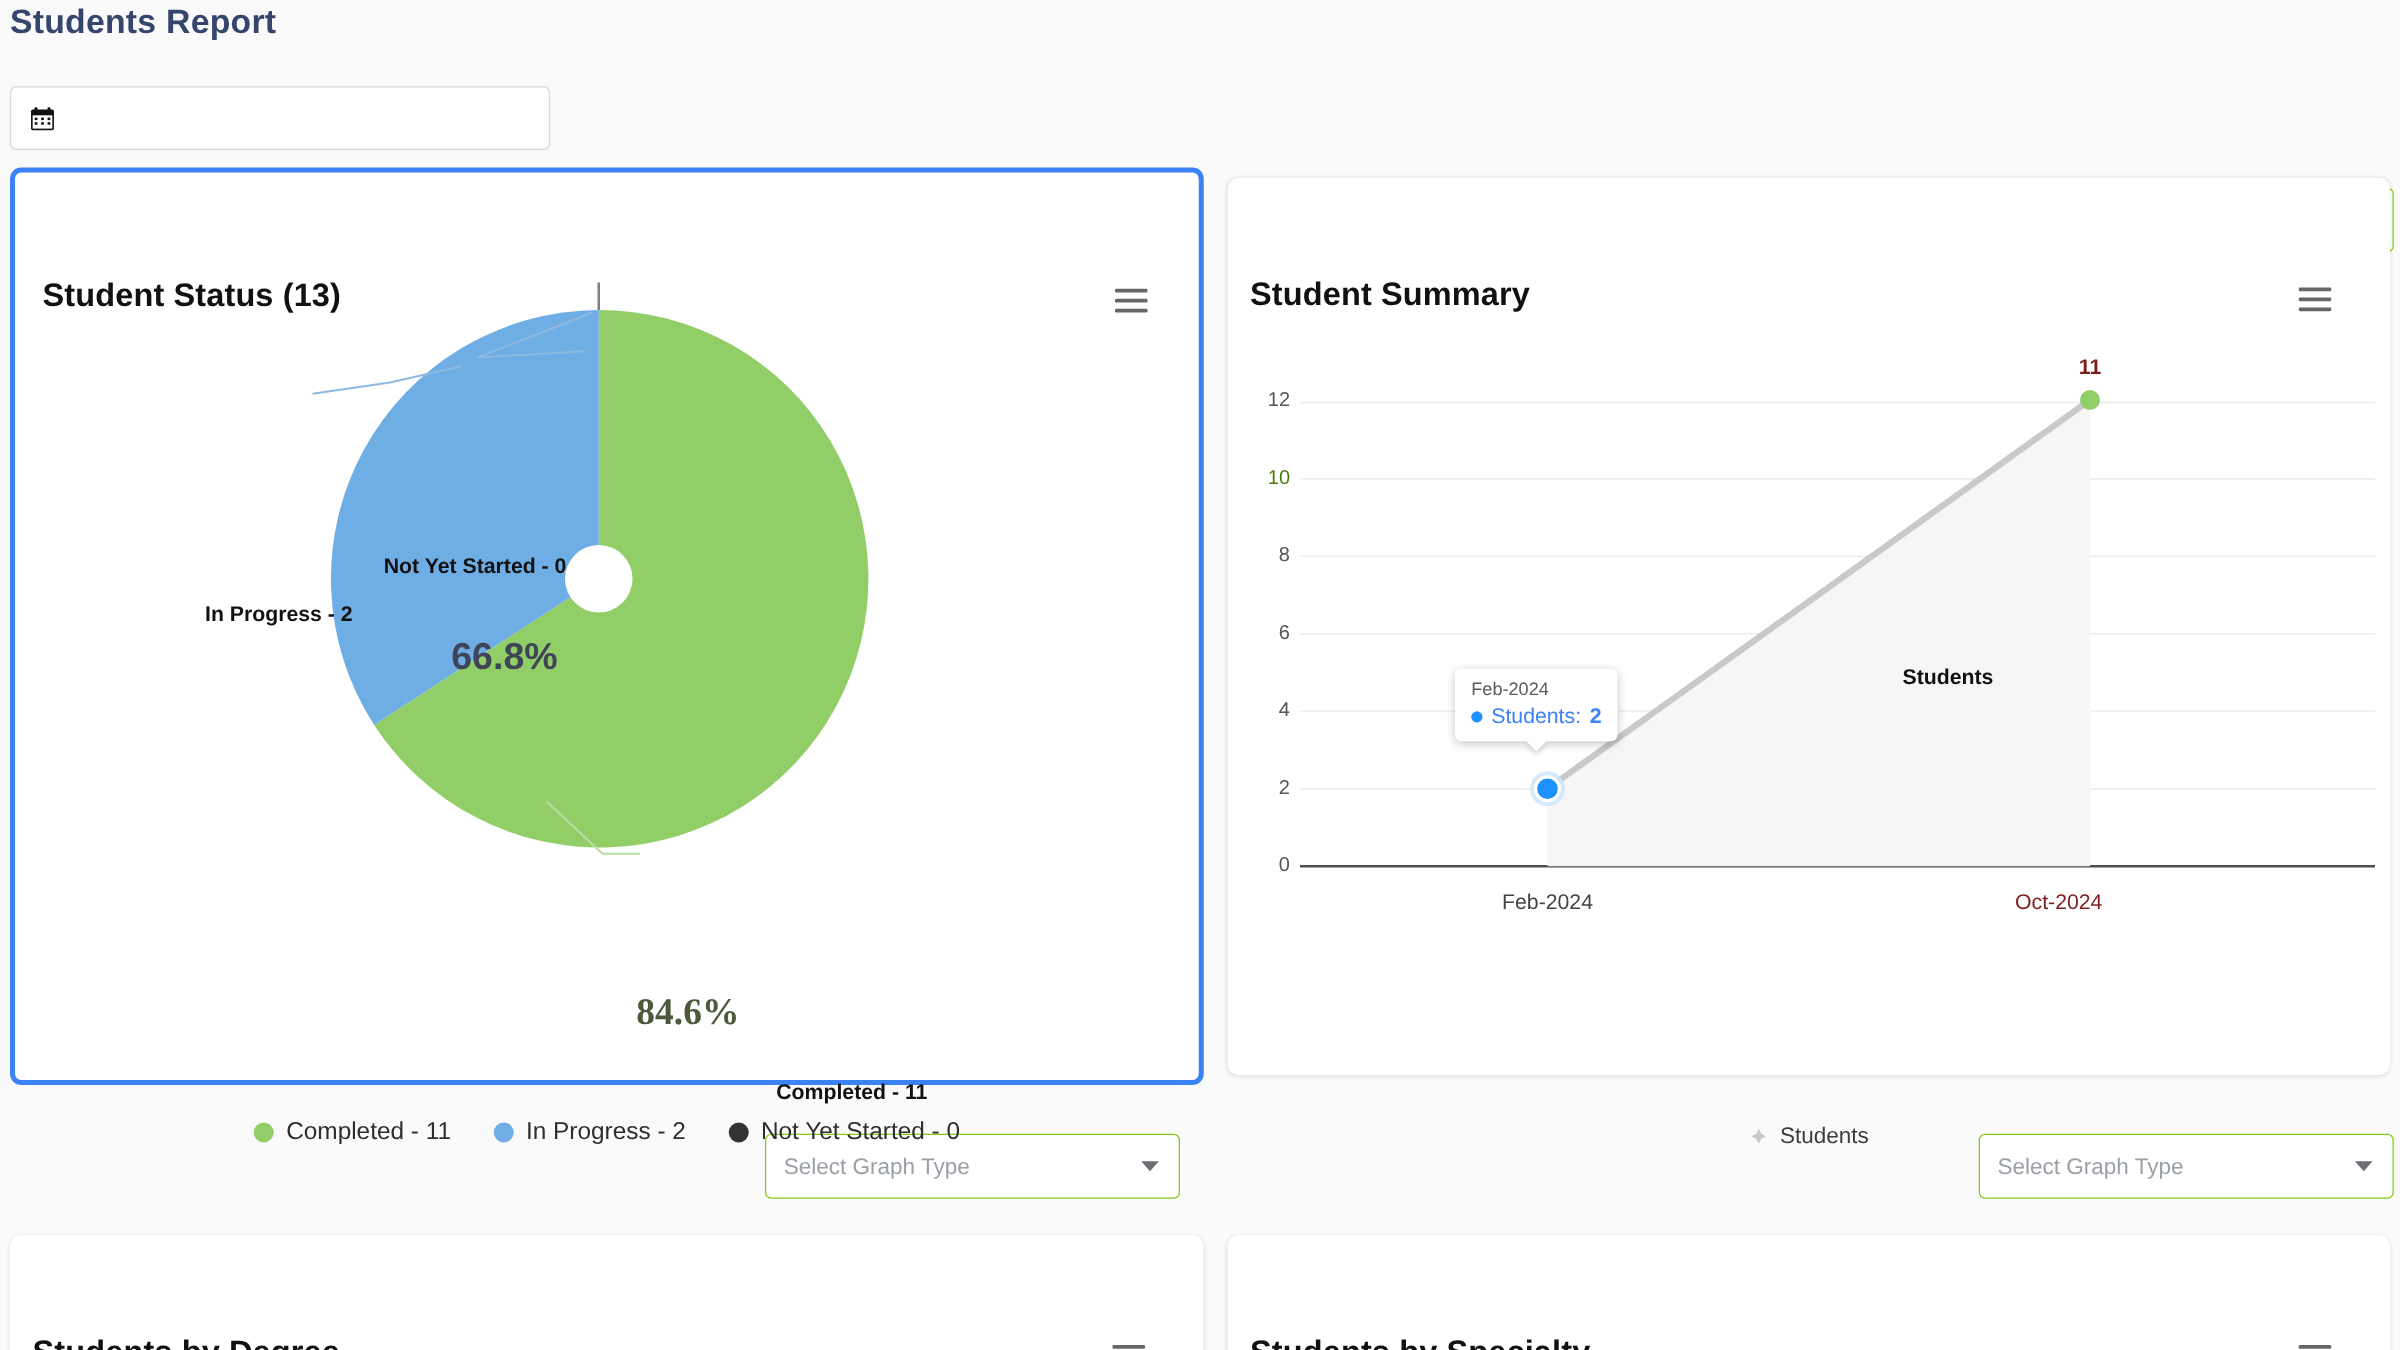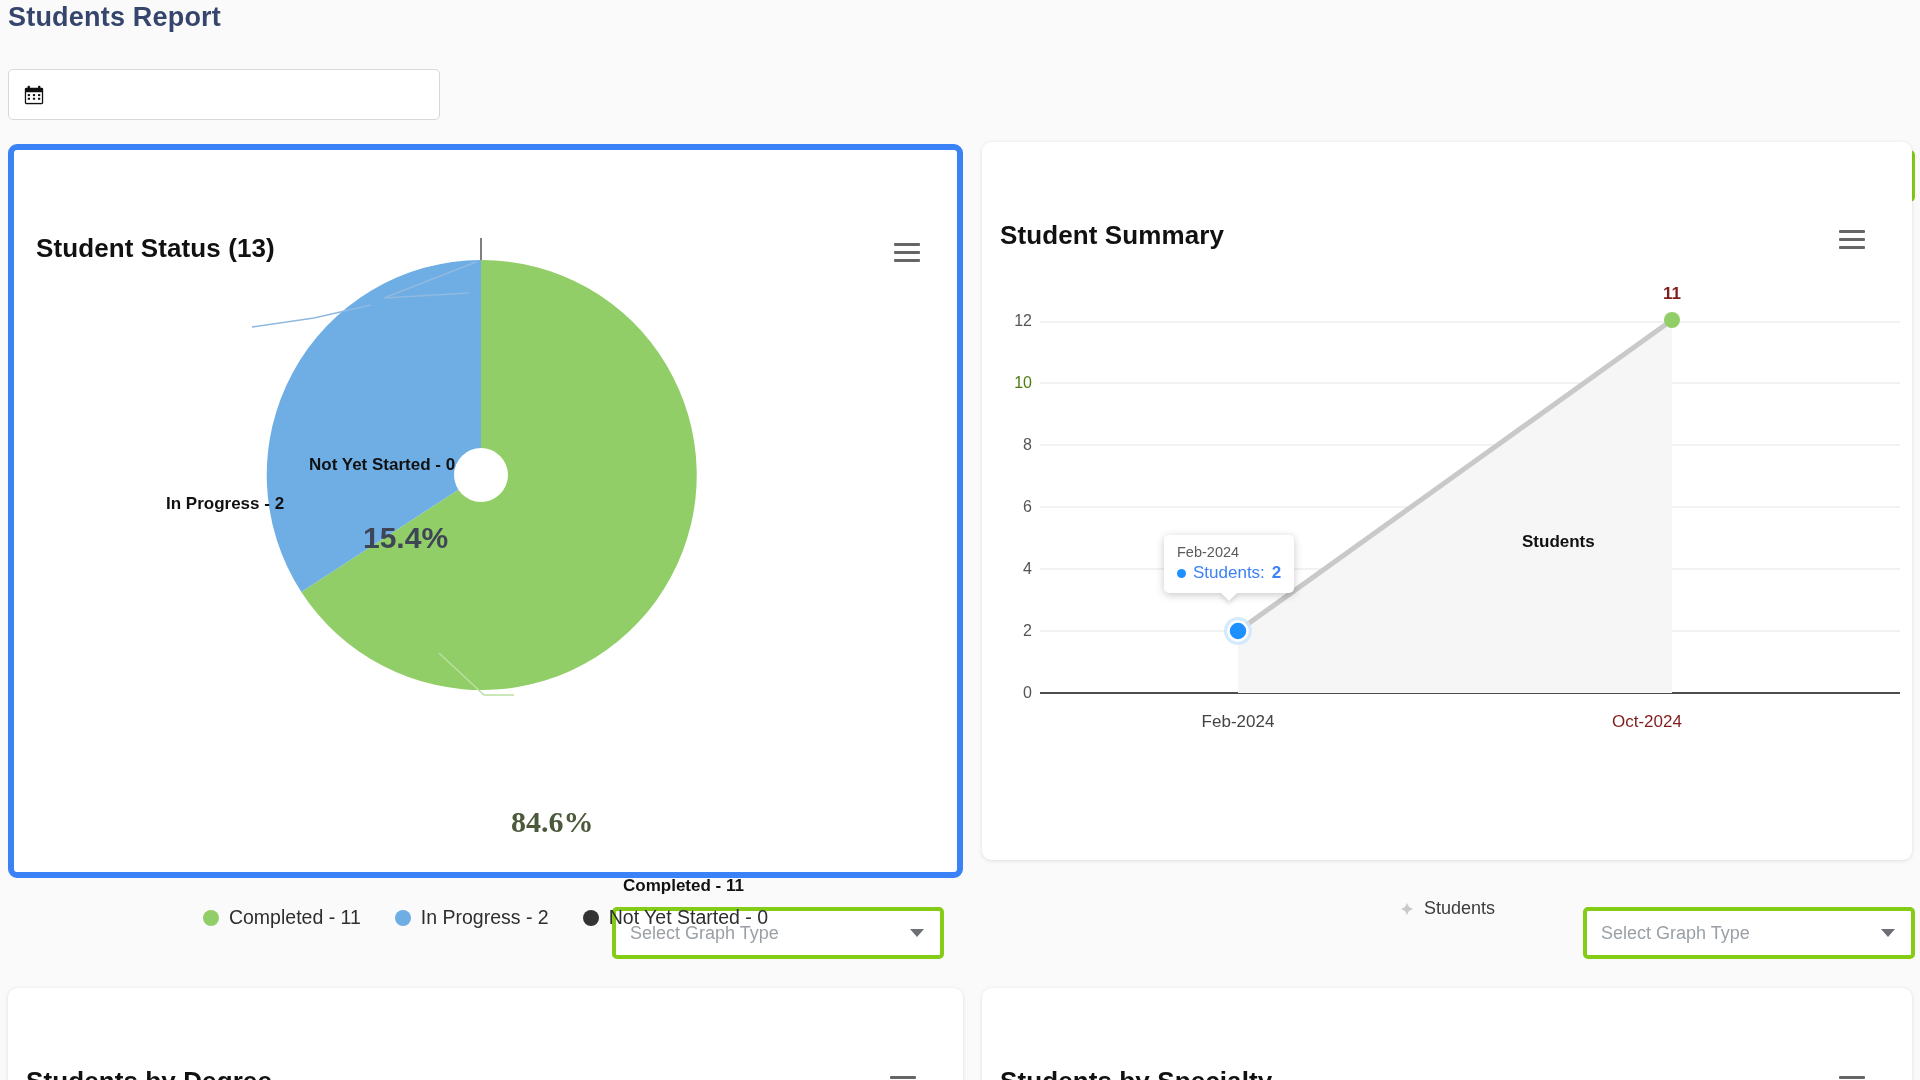--- a/index.html
+++ b/index.html
@@ -42,34 +42,33 @@
   }
   .cal-icon { width: 22px; height: 22px; display:block; }
 
   
   .card {
     position: absolute; background: #fff;
     border-radius: 9px;
     box-shadow: 0 1px 4px rgba(0,0,0,.10), 0 0 1px rgba(0,0,0,.08);
   }
   .card.highlight {
-    border: 6px solid #3b82f6;
+    border: 4px solid #3b82f6;
     box-shadow: none;
-    margin-top: 10px;
   }
 
   .card-a { left: 8px;    top: 134px;  width: 955px; height: 734px; }
   .card-b { left: 982px;  top: 142px;  width: 930px; height: 718px; }
   .card-c { left: 8px;    top: 988px;  width: 955px; height: 200px; }
   .card-d { left: 982px;  top: 988px;  width: 930px; height: 200px; }
 
   .graph-select {
     position: absolute;
     width: 332px; height: 52px;
-    background: #fff; border: 4px solid #84cc16; border-radius: 5px;
+    background: #fff; border: 1px solid #84cc16; border-radius: 5px;
     display: flex; align-items: center; justify-content: space-between;
     padding: 0 16px 0 14px;
     font-size: 18px; color: #9aa0a6;
   }
   .gs-caret {
     width: 0; height: 0;
     border-left: 7px solid transparent; border-right: 7px solid transparent;
     border-top: 8px solid #6c7075;
   }
   .gs-a { left: 612px;  top: 150px; }
@@ -199,21 +198,21 @@
       </svg>
 
       
       <div style="position:absolute; left:295px; top:305px; font-size:17px; font-weight:700; color:#111;">Not Yet Started - 0</div>
 
       <div style="position:absolute; left:152px; top:344px; font-size:17px; font-weight:700; color:#111;">In Progress - 2</div>
 
       <div style="position:absolute; left:609px; top:726px; font-size:17px; font-weight:700; color:#111;">Completed - 11</div>
 
       
-      <div style="position:absolute; left:349px; top:371px; font-size:30px; font-weight:700; color:#3e4556;">15.4%</div>
+      <div style="position:absolute; left:349px; top:371px; font-size:30px; font-weight:700; color:#3e4556;">66.8%</div>
 
       <div style="position:absolute; left:497px; top:655px; font-size:30px; font-weight:700; color:#4c5a3b;font-family:Liberation Serif, serif;">84.6%</div>
 
       
       <div class="pie-legend">
         <span class="leg-item">
           <i class="leg-dot" style="background:#92ce67"></i>
           <span>Completed - 11</span>
         </span>
         <span class="leg-item">

